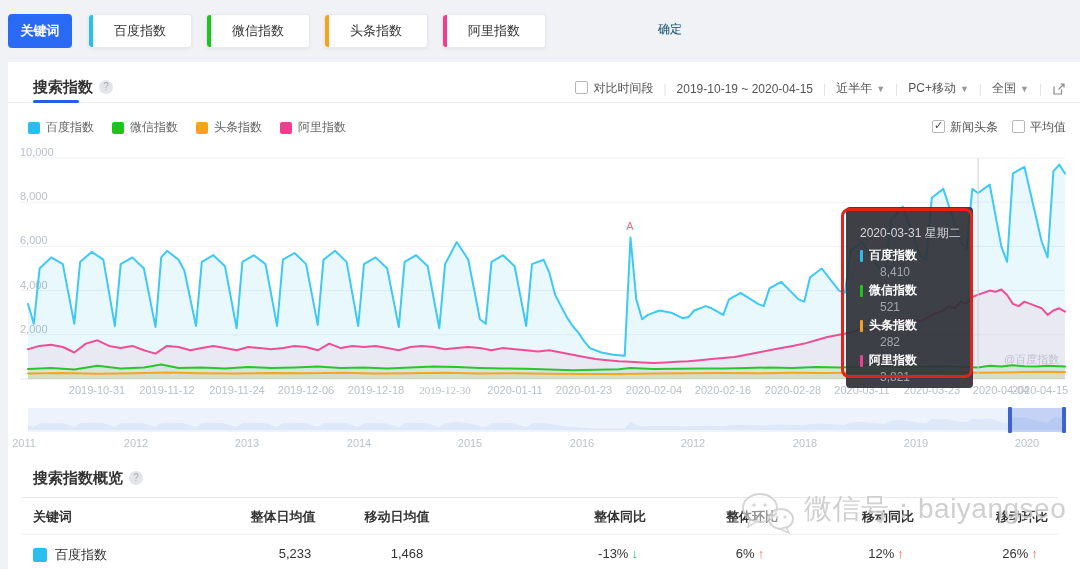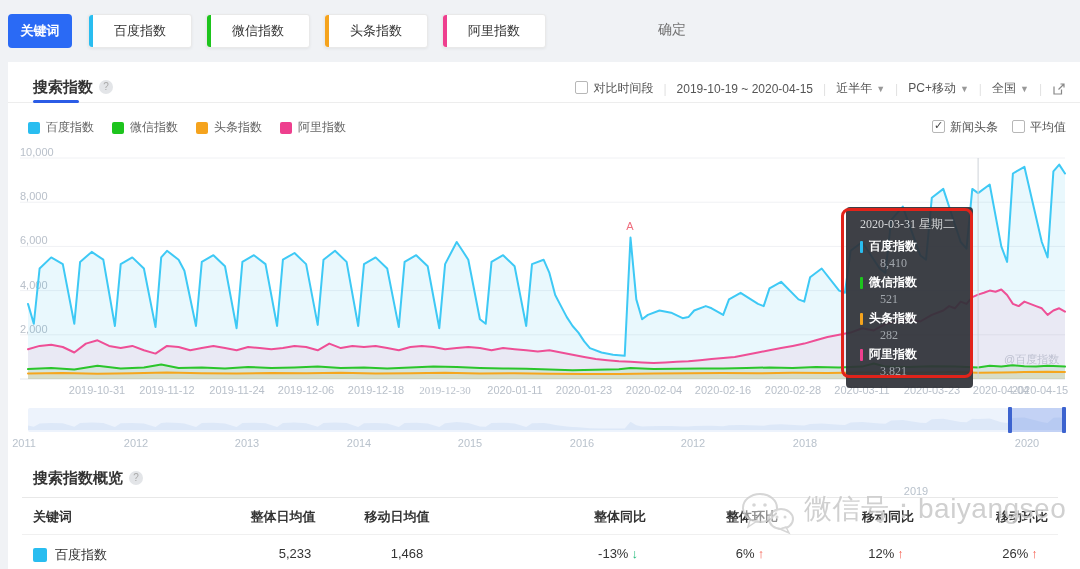--- a/index.html
+++ b/index.html
@@ -10,21 +10,21 @@
           border:none;border-radius:4px;font-size:13px;font-weight:700;cursor:pointer;
           font-family:inherit;}
   .kw-card{position:absolute;top:14px;width:104px;height:34px;background:#fff;border:1px solid #e9e9e9;
            border-radius:3px;box-shadow:0 1px 3px rgba(0,0,0,.06);display:flex;align-items:center;
            justify-content:center;font-size:13px;color:#333;cursor:pointer;box-sizing:border-box;}
   .kw-strip{position:absolute;left:0;top:0;bottom:0;width:4px;border-radius:3px 0 0 3px;}
   .c-cyan{background:#29bdf0;} .c-green{background:#1dc41d;} .c-orange{background:#f5a31d;} .c-pink{background:#ee3f8e;}
   .kw-add{position:absolute;left:560px;top:14px;width:85px;height:34px;background:#fff;border:1px solid #e5e5e5;
           border-radius:3px;display:flex;align-items:center;justify-content:center;font-size:12px;color:#999;
           cursor:pointer;box-sizing:border-box;}
-  .confirm-link{position:absolute;left:658px;top:21px;font-size:14px;color:#737373;cursor:pointer;}
+  .confirm-link{position:absolute;left:658px;top:21px;font-size:12px;color:#0c4a6e;cursor:pointer;}
   
   .panel{position:absolute;left:8px;top:62px;width:1072px;height:507px;background:#fff;}
   .tab-title{position:absolute;left:33px;top:78px;font-size:15px;font-weight:700;color:#333;}
   .help-icon{display:inline-block;width:14px;height:14px;border-radius:50%;background:#e3e5e8;color:#aaa;
              font-size:10px;line-height:14px;text-align:center;font-weight:400;vertical-align:2px;margin-left:6px;}
   .tab-underline{position:absolute;left:33px;top:100px;width:46px;height:3px;background:#2b5ce6;border-radius:2px;z-index:3;}
   .hdr-divider{position:absolute;left:8px;right:0;top:102px;height:1px;background:#ededed;}
   .ctrl-row{position:absolute;right:14px;top:80px;display:flex;align-items:center;gap:10px;font-size:12px;color:#555;}
   .sep{color:#e2e2e2;}
   .cbox{display:inline-block;width:13px;height:13px;border:1px solid #b7b7b7;border-radius:2px;background:#fff;
@@ -39,21 +39,21 @@
   .legend-checks{position:absolute;right:14px;top:119px;display:flex;gap:14px;font-size:12px;color:#555;}
   
   .ytick{position:absolute;left:20px;font-size:11px;color:#b9c0ca;}
   .xtick{position:absolute;top:384px;font-size:11px;color:#b9c0ca;transform:translateX(-50%);white-space:nowrap;}
   .chart-wm{position:absolute;left:1004px;top:352px;font-size:11px;color:rgba(160,168,178,.55);z-index:4;}
   .a-marker{position:absolute;left:630px;top:220px;transform:translateX(-50%);font-size:11px;color:#ef6e7e;z-index:4;}
   
   #overlay-svg{position:absolute;left:0;top:0;width:1080px;height:569px;z-index:10;pointer-events:none;}
   
   .tooltip{position:absolute;left:846px;top:207px;width:127px;height:181px;box-sizing:border-box;
-           background:rgba(47,50,56,.93);border-radius:4px;padding:9px 8px 6px 14px;z-index:50;font-family:Liberation Serif, serif;}
+           background:rgba(47,50,56,.93);border-radius:4px;padding:18px 8px 6px 14px;z-index:50;}
   .tt-date{font-size:12px;color:#d6d8da;margin-bottom:5px;white-space:nowrap;}
   .tt-row{display:flex;align-items:center;gap:6px;margin-top:3px;}
   .tt-bar{width:3px;height:12px;border-radius:1px;}
   .tt-name{font-size:12px;font-weight:700;color:#fff;white-space:nowrap;}
   .tt-val{font-size:12px;color:#a2a7ad;margin-left:20px;margin-top:1px;}
   .red-rect{position:absolute;left:841px;top:208px;width:126px;height:164px;border:3px solid #e2231a;
             border-radius:8px;z-index:55;}
   
   .tl-track{position:absolute;left:28px;top:408px;width:1037px;height:24px;background:#edf3fc;border-radius:2px;z-index:5;cursor:pointer;}
   .tl-sel{position:absolute;left:1010px;top:408px;width:54px;height:24px;background:rgba(86,125,228,.28);z-index:12;cursor:grab;}
@@ -221,21 +221,21 @@
   <div class="tl-handle" style="left:1008px;"></div>
   <div class="tl-handle" style="left:1062px;"></div>
   <span class="ylabel-year" style="left:24px;">2011</span>
   <span class="ylabel-year" style="left:136px;">2012</span>
   <span class="ylabel-year" style="left:247px;">2013</span>
   <span class="ylabel-year" style="left:359px;">2014</span>
   <span class="ylabel-year" style="left:470px;">2015</span>
   <span class="ylabel-year" style="left:582px;">2016</span>
   <span class="ylabel-year" style="left:693px;">2012</span>
   <span class="ylabel-year" style="left:805px;">2018</span>
-  <span class="ylabel-year" style="left:916px;margin-top:48px;">2019</span>
+  <span class="ylabel-year" style="left:916px;">2019</span>
   <span class="ylabel-year" style="left:1027px;">2020</span>
 
   <div class="ov-title">
     <span>搜索指数概览</span><span class="help-icon">?</span>
   </div>
   <div class="ov-div1"></div>
   <div class="ov-div2"></div>
 
   <div class="ov-h" style="left:33px;">关键词</div>
   <div class="ov-h ctr" style="left:283px;">整体日均值</div>

